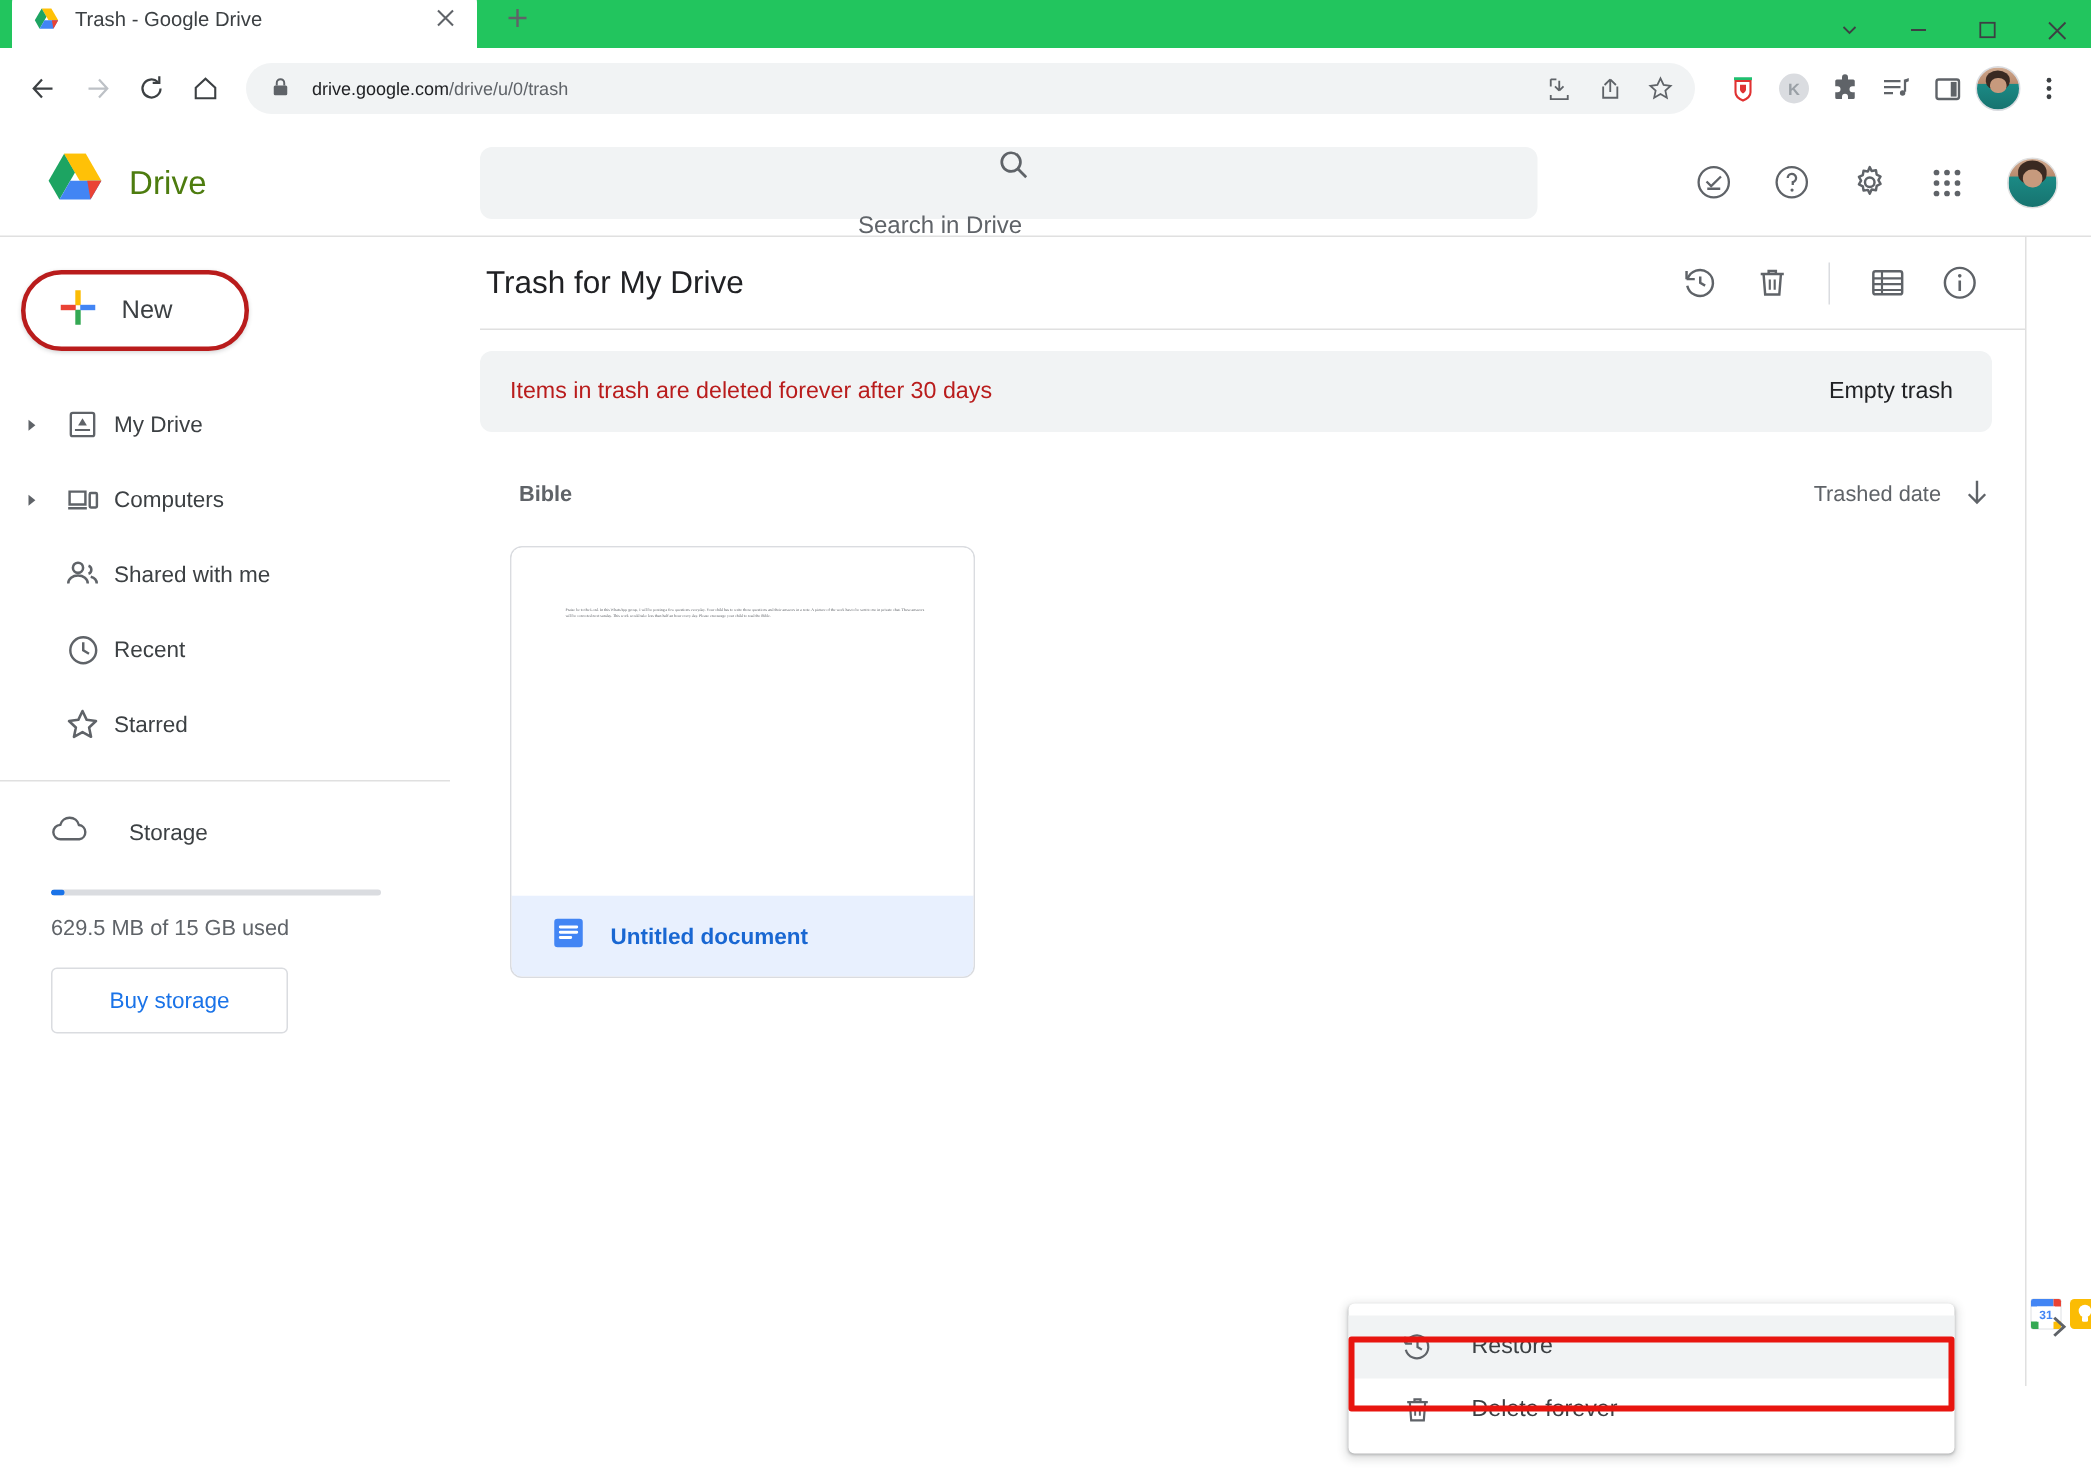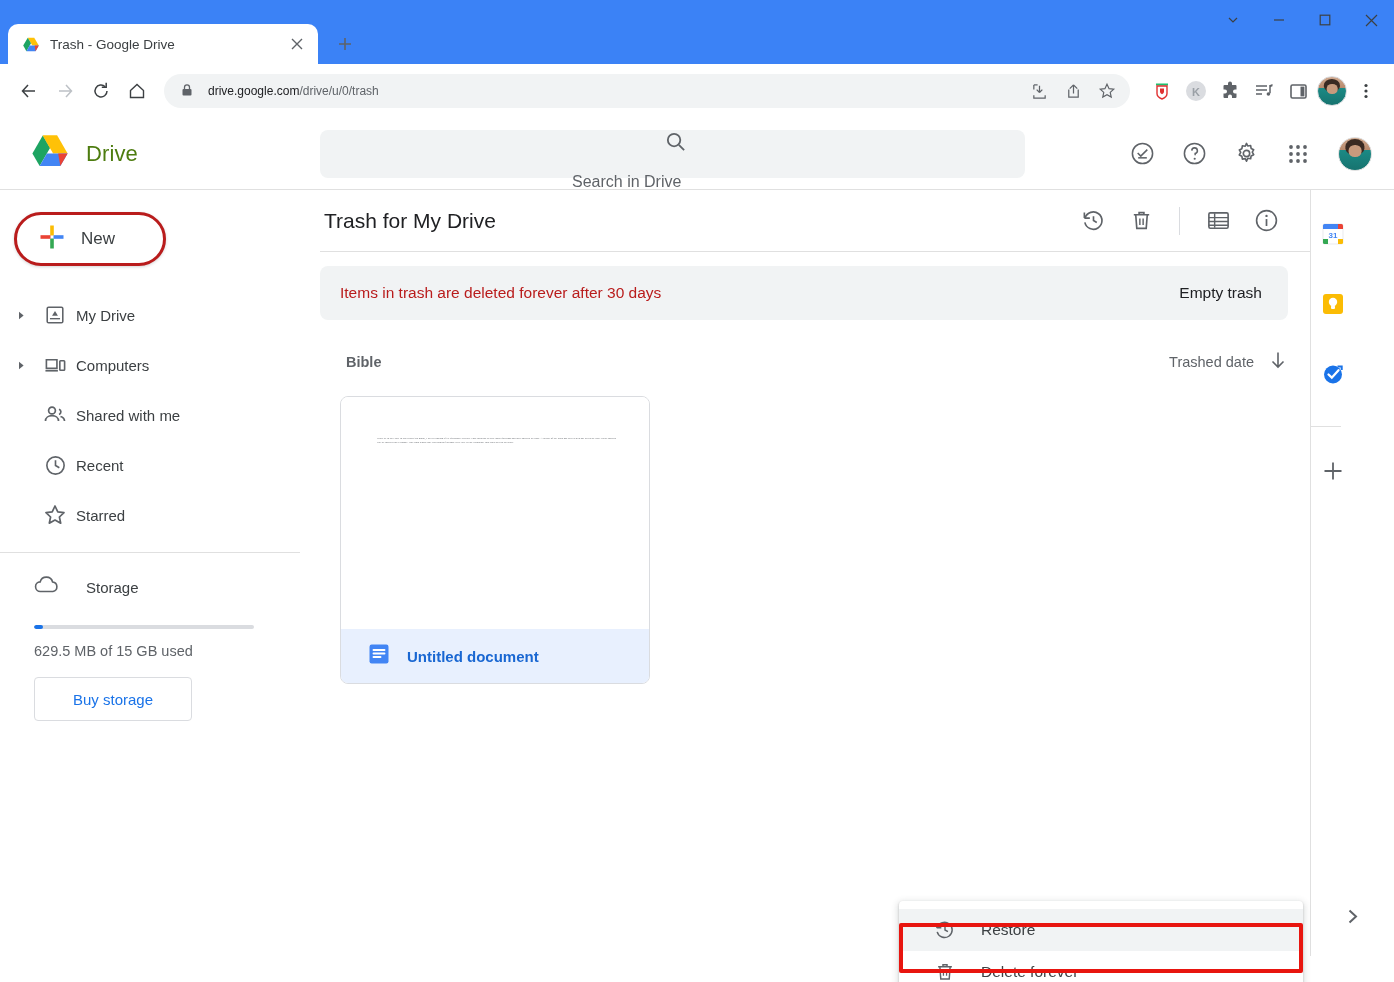--- a/index.html
+++ b/index.html
@@ -7,21 +7,21 @@
     width: 1394px; height: 982px;
     font-family: "Liberation Sans", sans-serif;
     background: #ffffff;
     overflow: hidden;
   }
 
   
   .browser { width: 1394px; height: 982px; position: relative; background:#fff; }
 
   .tabstrip {
-    height: 64px; background: #3b82f6;
+    height: 32px; background: #22c55e;
     display: flex; align-items: flex-end; position: relative;
     padding-left: 8px;
   }
   .tab {
     width: 310px; height: 40px; background:#fff;
     border-radius: 10px 10px 0 0;
     display:flex; align-items:center; gap:10px;
     padding: 0 10px 0 14px; position: relative;
   }
   .tab-favicon { width:18px; height:18px; flex:none; }
@@ -233,22 +233,22 @@
   .ctx-item.highlight { background:#f1f3f4; }
   .ctx-icon { width:24px; display:flex; align-items:center; justify-content:center; color:#5f6368; }
   .ctx-highlight-box {
     position:absolute; left:0px; top:22px; width:404px; height:50px;
     border:4px solid #e8150f; border-radius:2px;
     pointer-events:none; z-index:60;
   }
 
   
   .rail {
-    width:84px; flex:none; border-left:1px solid #e0e0e0;
-    display:flex; flex-direction:column; align-items:flex-start;
+    width:44px; flex:none; border-left:1px solid #e0e0e0;
+    display:flex; align-items:flex-end;
     padding-top:22px; position:relative; background:#fff;
   }
   .rail-btn {
     width:44px; height:44px; display:flex; align-items:center;
     justify-content:center; margin-bottom:26px; border-radius:50%;
   }
   .rail-sep { width:30px; height:1px; background:#e0e0e0; margin:4px 0 22px; }
   .rail-expand {
     position:absolute; bottom:20px; left:50%; transform:translateX(-50%);
     width:40px; height:40px; display:flex; align-items:center;

